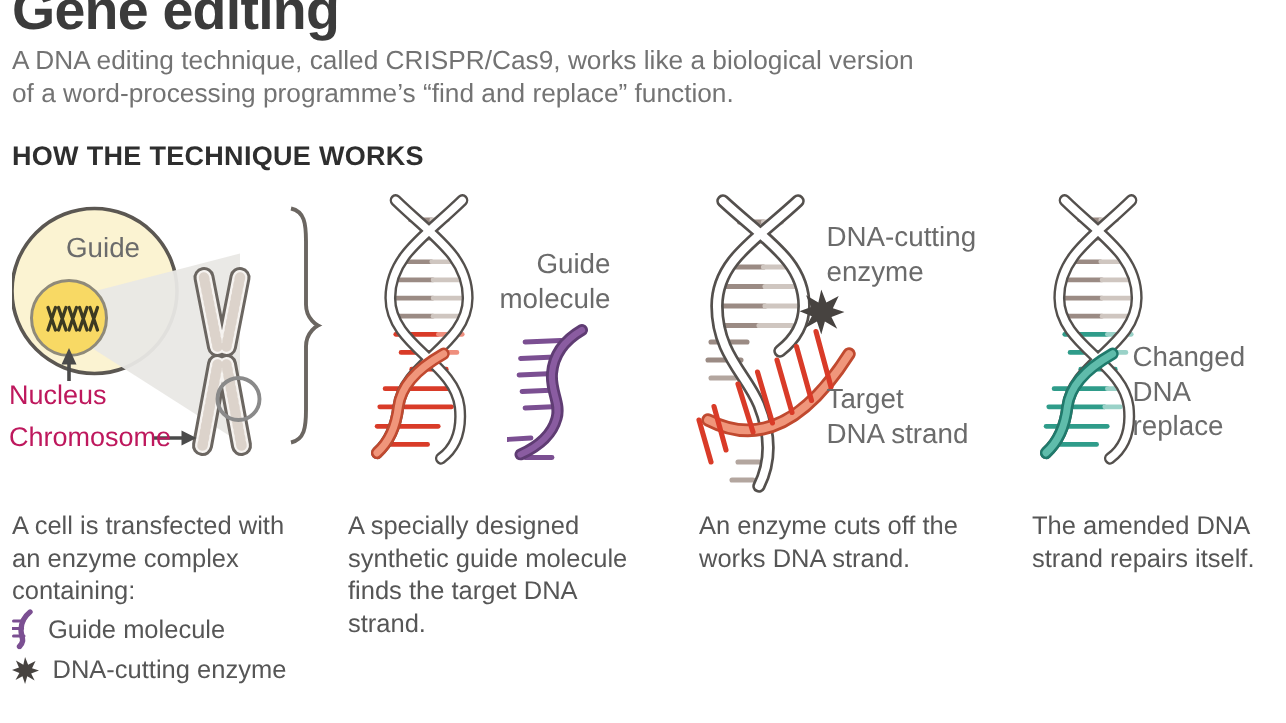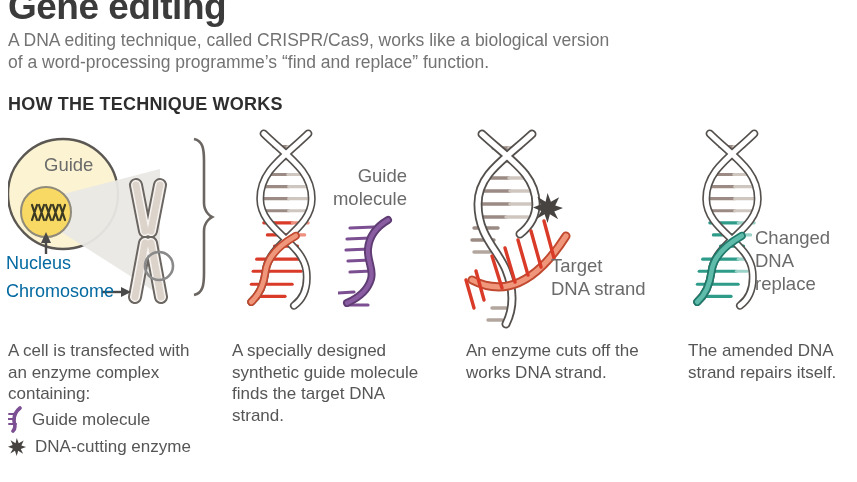--- a/index.html
+++ b/index.html
@@ -17,21 +17,21 @@
   .intro {
     position:absolute; left:8px; top:29px;
     font-size:17.5px; color:#737373; line-height:22px;
   }
   .section {
     position:absolute; left:8px; top:94px;
     font-size:18px; font-weight:700; color:#2e2e2e; letter-spacing:0.2px;
   }
   .abs { position:absolute; }
   .dlabel { font-size:18.5px; color:#6b6b6b; line-height:23px; }
-  .dlabel-dark { font-size:18px; color:#0369a1; line-height:22px; }
+  .dlabel-dark { font-size:18px; color:#be185d; line-height:22px; }
   .caption { position:absolute; top:340px; font-size:17px; color:#565656; line-height:21.5px; }
   .legend-row {
     position:absolute; left:8px; display:flex; align-items:center; gap:9px;
     font-size:17px; color:#565656;
   }
   svg { display:block; }
 </style>
 </head>
 <body>
 
@@ -184,20 +184,22 @@
       <line x1="56" y1="112" x2="66" y2="147"></line>
       <line x1="69" y1="103" x2="79" y2="139"></line>
       <line x1="82" y1="93" x2="92" y2="130"></line>
       <line x1="14" y1="143" x2="22" y2="172"></line>
       <line x1="4" y1="152" x2="12" y2="180"></line>
     </g>
   </svg>
   <svg class="abs" style="left:533px;top:193px" width="30" height="30" viewBox="0 0 31 31">
     <polygon points="15,0 18.5,9 27,4.5 23,13 31,15.5 22,19 26,27 17.5,22 15,31 12,22 4,26.5 8.5,18.5 0,15 8,12 4.5,4 13,9" fill="#474340"></polygon>
   </svg>
+  <div class="abs dlabel pre" style="left:551px;top:146px">DNA-cutting
+enzyme</div>
   <div class="abs dlabel pre" style="left:551px;top:254px">Target
 DNA strand</div>
 
   <svg class="abs" style="left:692px;top:128px" width="80" height="186" viewBox="0 0 90 200" preserveAspectRatio="none">
     <g stroke-linecap="round" stroke-width="3.4">
       <line x1="31" y1="20" x2="47" y2="20" stroke="#9b8b84"></line>
         <line x1="47" y1="20" x2="59" y2="20" stroke="#cfc6c0"></line>
       <line x1="36" y1="33" x2="45" y2="33" stroke="#9b8b84"></line>
         <line x1="45" y1="33" x2="54" y2="33" stroke="#cfc6c0"></line>
       <line x1="26" y1="50" x2="47" y2="50" stroke="#9b8b84"></line>

